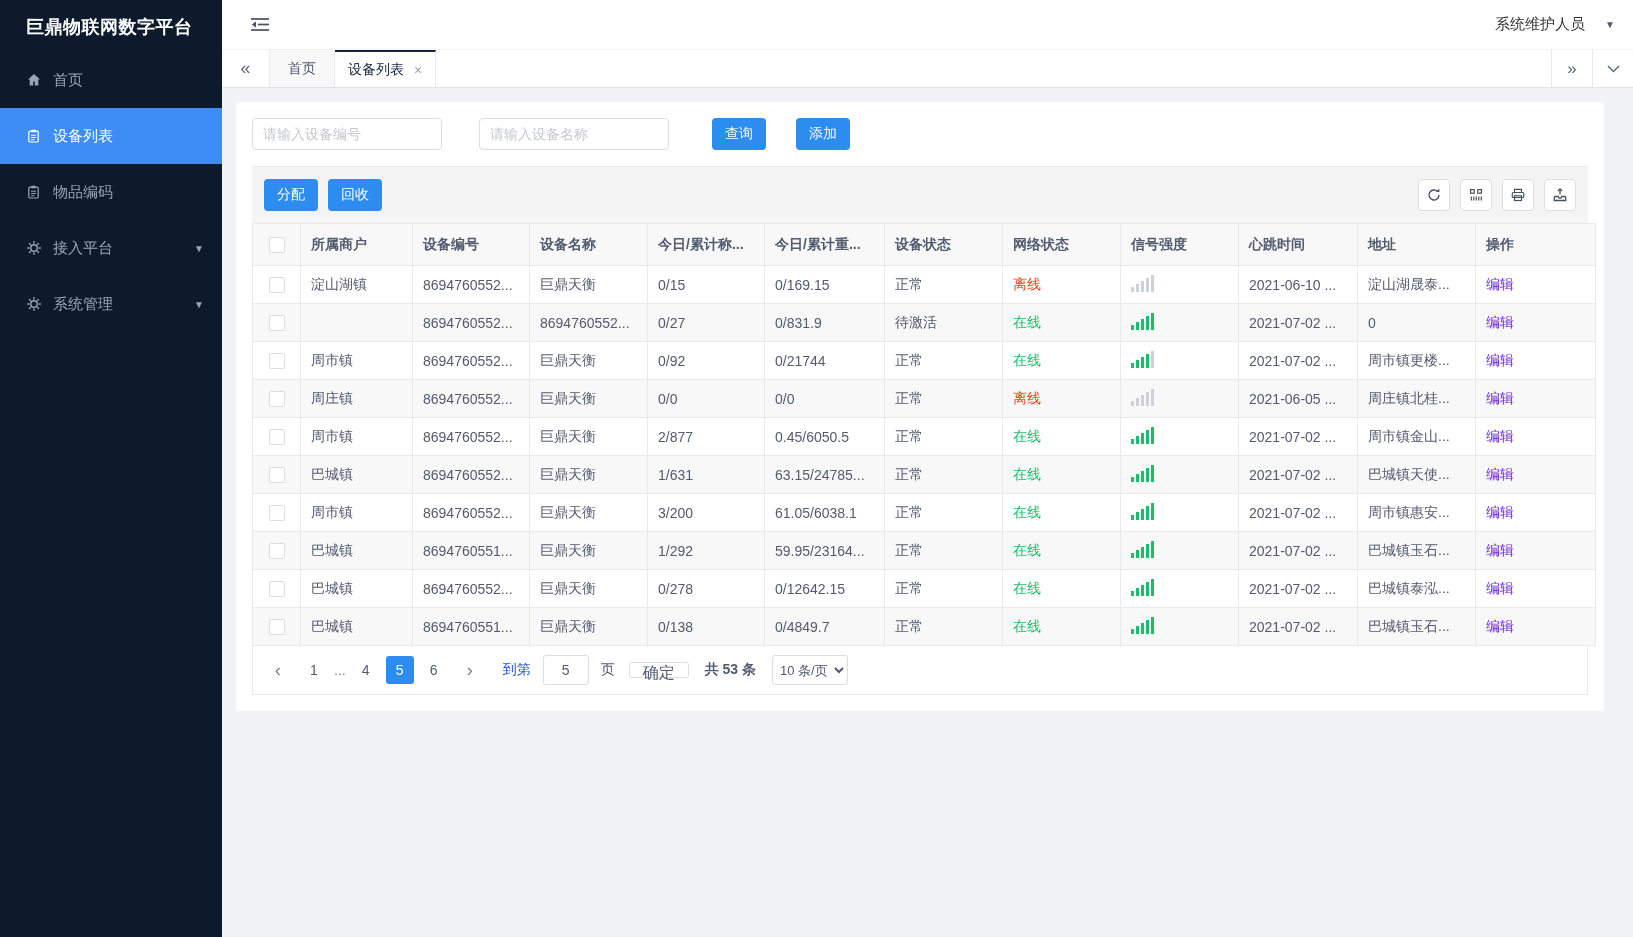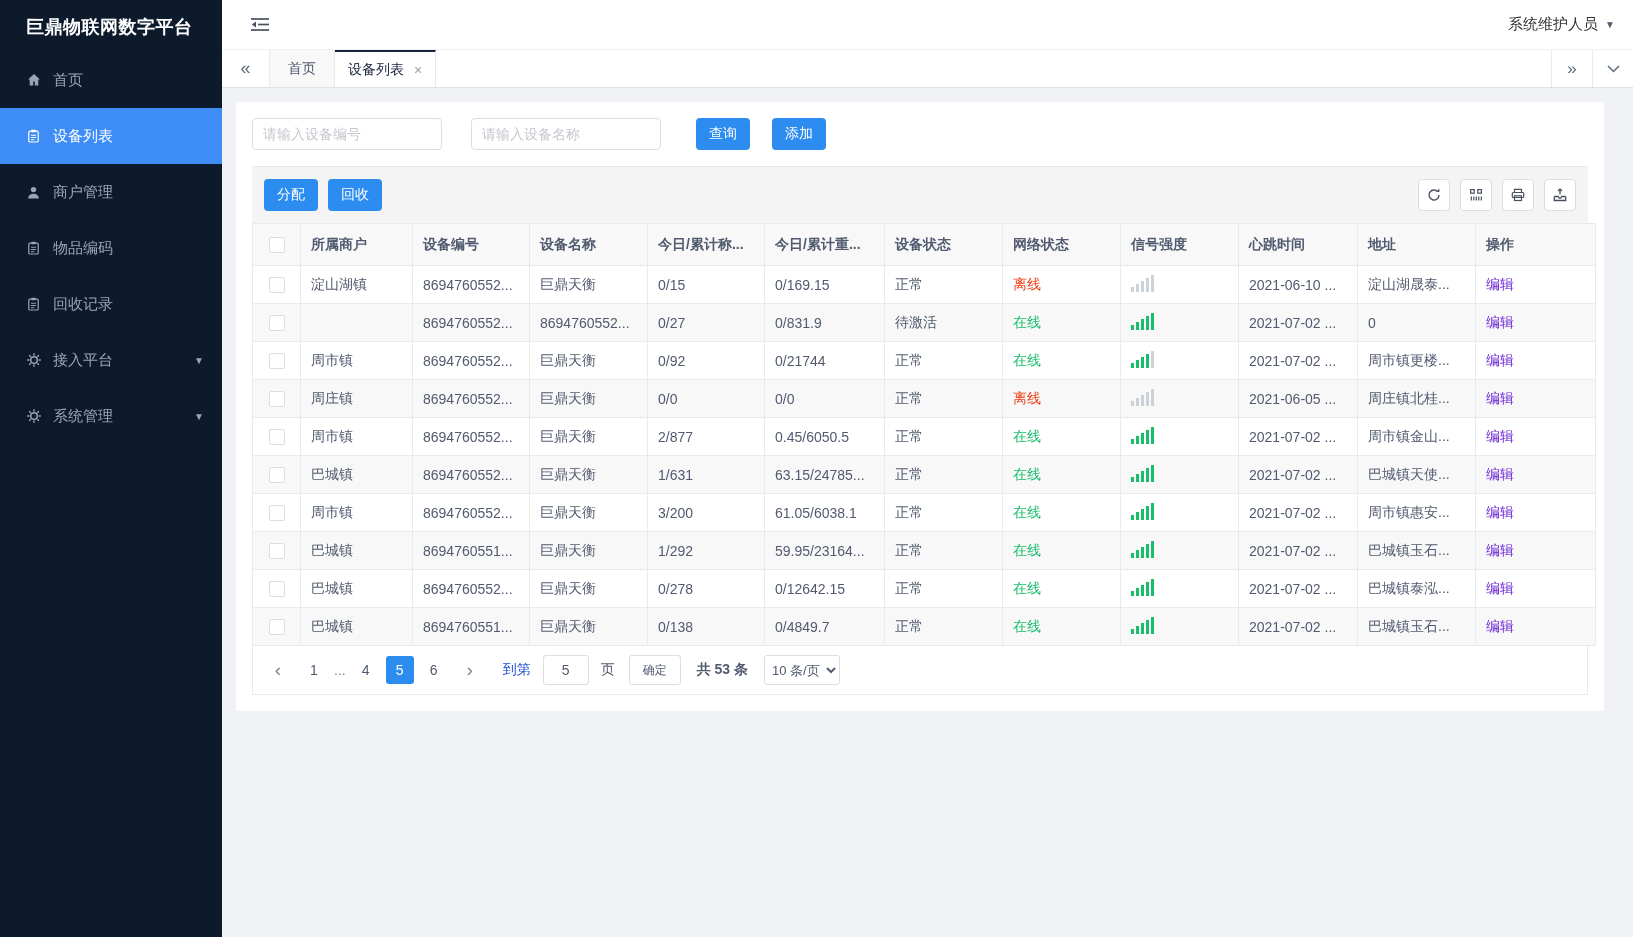--- a/index.html
+++ b/index.html
@@ -17,41 +17,41 @@
   .side-icon { width:19px; height:17px; margin-right:10px; display:inline-flex;
     align-items:center; justify-content:center; }
   .side-icon svg { display:block; }
   .side-caret { margin-left:auto; font-size:10px; color:#9aa4b5; }
 
   
   .main { flex:1; display:flex; flex-direction:column; min-width:0; }
   .topbar { height:49px; background:#fff; display:flex; align-items:center;
     padding:0 18px 0 28px; flex:none; }
   .collapse-btn { color:#495060; cursor:pointer; display:inline-flex; }
-  .user-menu { margin-left:auto; display:flex; align-items:center; gap:7px;
+  .user-menu { margin-left:auto; display:flex; align-items:center; gap:20px;
     font-size:15px; color:#333; cursor:pointer; }
   .user-caret { font-size:10px; color:#515a6e; }
 
   .tabbar { height:39px; background:#fff; border-top:1px solid #f0f1f3;
     border-bottom:1px solid #dfe3e8; display:flex; align-items:stretch; flex:none; }
   .tab-scroll { width:48px; display:flex; align-items:center; justify-content:center;
     color:#5c6b77; font-size:18px; border-right:1px solid #e8eaec; cursor:pointer; }
   .tab { display:flex; align-items:center; padding:0 18px; font-size:14px;
     color:#515a6e; background:#f8f8f9; border-right:1px solid #e8eaec; cursor:pointer; }
   .tab.active { background:#fff; border-top:2px solid #17233d; color:#17233d; padding:0 13px; }
   .tab-close { margin-left:10px; color:#9aa0a6; font-size:14px; cursor:pointer; }
   .tab-spacer { flex:1; }
   .tab-tool { width:41px; display:flex; align-items:center; justify-content:center;
     border-left:1px solid #e8eaec; color:#5c6b77; font-size:17px; cursor:pointer; }
 
   
   .content { flex:1; background:#f0f2f5; padding:14px 29px 14px 14px; overflow:hidden; }
   .card { background:#fff; border-radius:3px; padding:16px; }
 
-  .search-row { display:flex; gap:4px; padding-bottom:16px; }
+  .search-row { display:flex; gap:12px; padding-bottom:16px; }
   .search-row input { width:190px; height:32px; border:1px solid #dcdee2; border-radius:4px;
     padding:0 10px; font-size:14px; color:#515a6e; outline:none; margin-right:25px; }
   .search-row input::placeholder { color:#c5c8ce; }
   .btn-primary { height:32px; padding:0 13px; background:#2d8cf0; color:#fff; border:none;
     border-radius:4px; font-size:14px; cursor:pointer; }
   .search-row .btn-primary { margin-right:12px;margin-left:6px; }
 
   .table-panel { border-top:1px solid #e8eaec; }
   .panel-toolbar { background:#f4f4f5; padding:12px; display:flex; align-items:center; }
   .panel-toolbar .btn-primary { margin-right:10px; }
@@ -82,22 +82,22 @@
   .pg-arrow { width:30px; height:30px; display:flex; align-items:center; justify-content:center;
     color:#7a828e; font-size:19px; cursor:pointer; }
   .pg-item { min-width:28px; height:28px; display:flex; align-items:center; justify-content:center;
     padding:0 4px; margin:0 3px; border-radius:3px; cursor:pointer; }
   .pg-item.active { background:#2d8cf0; color:#fff; }
   .pg-dots { color:#7a828e; margin:0 3px; }
   .pg-goto-label { color:#1d4ed8; margin-left:14px; }
   .pg-input { width:46px; height:30px; border:1px solid #dcdee2; border-radius:3px;
     text-align:center; font-size:14px; color:#515a6e; margin:0 8px; outline:none; }
   .pg-unit { margin-right:10px; }
-  .pg-confirm { height:30px; padding:0 13px; background:#fff; border:1px solid #dcdee2;
-    border-radius:3px; font-size:12px; color:#515a6e; cursor:pointer; margin-right:12px; }
+  .pg-confirm { height:16px; padding:0 13px; background:#fff; border:1px solid #dcdee2;
+    border-radius:3px; font-size:16px; color:#515a6e; cursor:pointer; margin-right:12px; }
   .pg-total { margin-right:12px;font-weight:bold; }
   .pg-size { height:30px; border:1px solid #dcdee2; border-radius:3px; font-size:13px;
     color:#515a6e; padding:0 3px; background:#fff; outline:none; }
 </style>
 </head>
 <body>
 
 <div class="app">
   <aside class="sidebar">
     <div class="logo">巨鼎物联网数字平台</div>
@@ -115,46 +115,27 @@
             <svg width="15" height="16" viewBox="0 0 16 16">
               <rect x="3" y="2.8" width="10" height="11.6" rx="1.2" fill="none" stroke="currentColor" stroke-width="1.3"></rect>
               <rect x="5.6" y="1.3" width="4.8" height="2.6" rx="0.6" fill="currentColor"></rect>
               <path d="M5.4 7.2h5.2M5.4 9.6h5.2M5.4 12h3.4" stroke="currentColor" stroke-width="1.1" fill="none"></path>
             </svg>
           </span>
           <span class="side-label">设备列表</span>
         </div>
         <div class="side-item">
           <span class="side-icon">
-            <svg width="15" height="15" viewBox="0 0 16 16">
-              <circle cx="8" cy="4.9" r="2.9" fill="currentColor"></circle>
-              <path d="M2.3 14.3a5.7 5 0 0 1 11.4 0z" fill="currentColor"></path>
-            </svg>
-          </span>
-          <span class="side-label">商户管理</span>
-        </div>
-        <div class="side-item">
-          <span class="side-icon">
             <svg width="15" height="16" viewBox="0 0 16 16">
               <rect x="3" y="2.8" width="10" height="11.6" rx="1.2" fill="none" stroke="currentColor" stroke-width="1.3"></rect>
               <rect x="5.6" y="1.3" width="4.8" height="2.6" rx="0.6" fill="currentColor"></rect>
               <path d="M5.4 7.2h5.2M5.4 9.6h5.2M5.4 12h3.4" stroke="currentColor" stroke-width="1.1" fill="none"></path>
             </svg>
           </span>
           <span class="side-label">物品编码</span>
-        </div>
-        <div class="side-item">
-          <span class="side-icon">
-            <svg width="15" height="16" viewBox="0 0 16 16">
-              <rect x="3" y="2.8" width="10" height="11.6" rx="1.2" fill="none" stroke="currentColor" stroke-width="1.3"></rect>
-              <rect x="5.6" y="1.3" width="4.8" height="2.6" rx="0.6" fill="currentColor"></rect>
-              <path d="M5.4 7.2h5.2M5.4 9.6h5.2M5.4 12h3.4" stroke="currentColor" stroke-width="1.1" fill="none"></path>
-            </svg>
-          </span>
-          <span class="side-label">回收记录</span>
         </div>
         <div class="side-item">
           <span class="side-icon">
             <svg width="16" height="16" viewBox="0 0 16 16">
               <g stroke="currentColor" stroke-width="1.5" fill="none">
                 <line x1="8" y1="1.2" x2="8" y2="3.4"></line>
                 <line x1="8" y1="12.6" x2="8" y2="14.8"></line>
                 <line x1="1.2" y1="8" x2="3.4" y2="8"></line>
                 <line x1="12.6" y1="8" x2="14.8" y2="8"></line>
                 <line x1="3.2" y1="3.2" x2="4.7" y2="4.7"></line>

